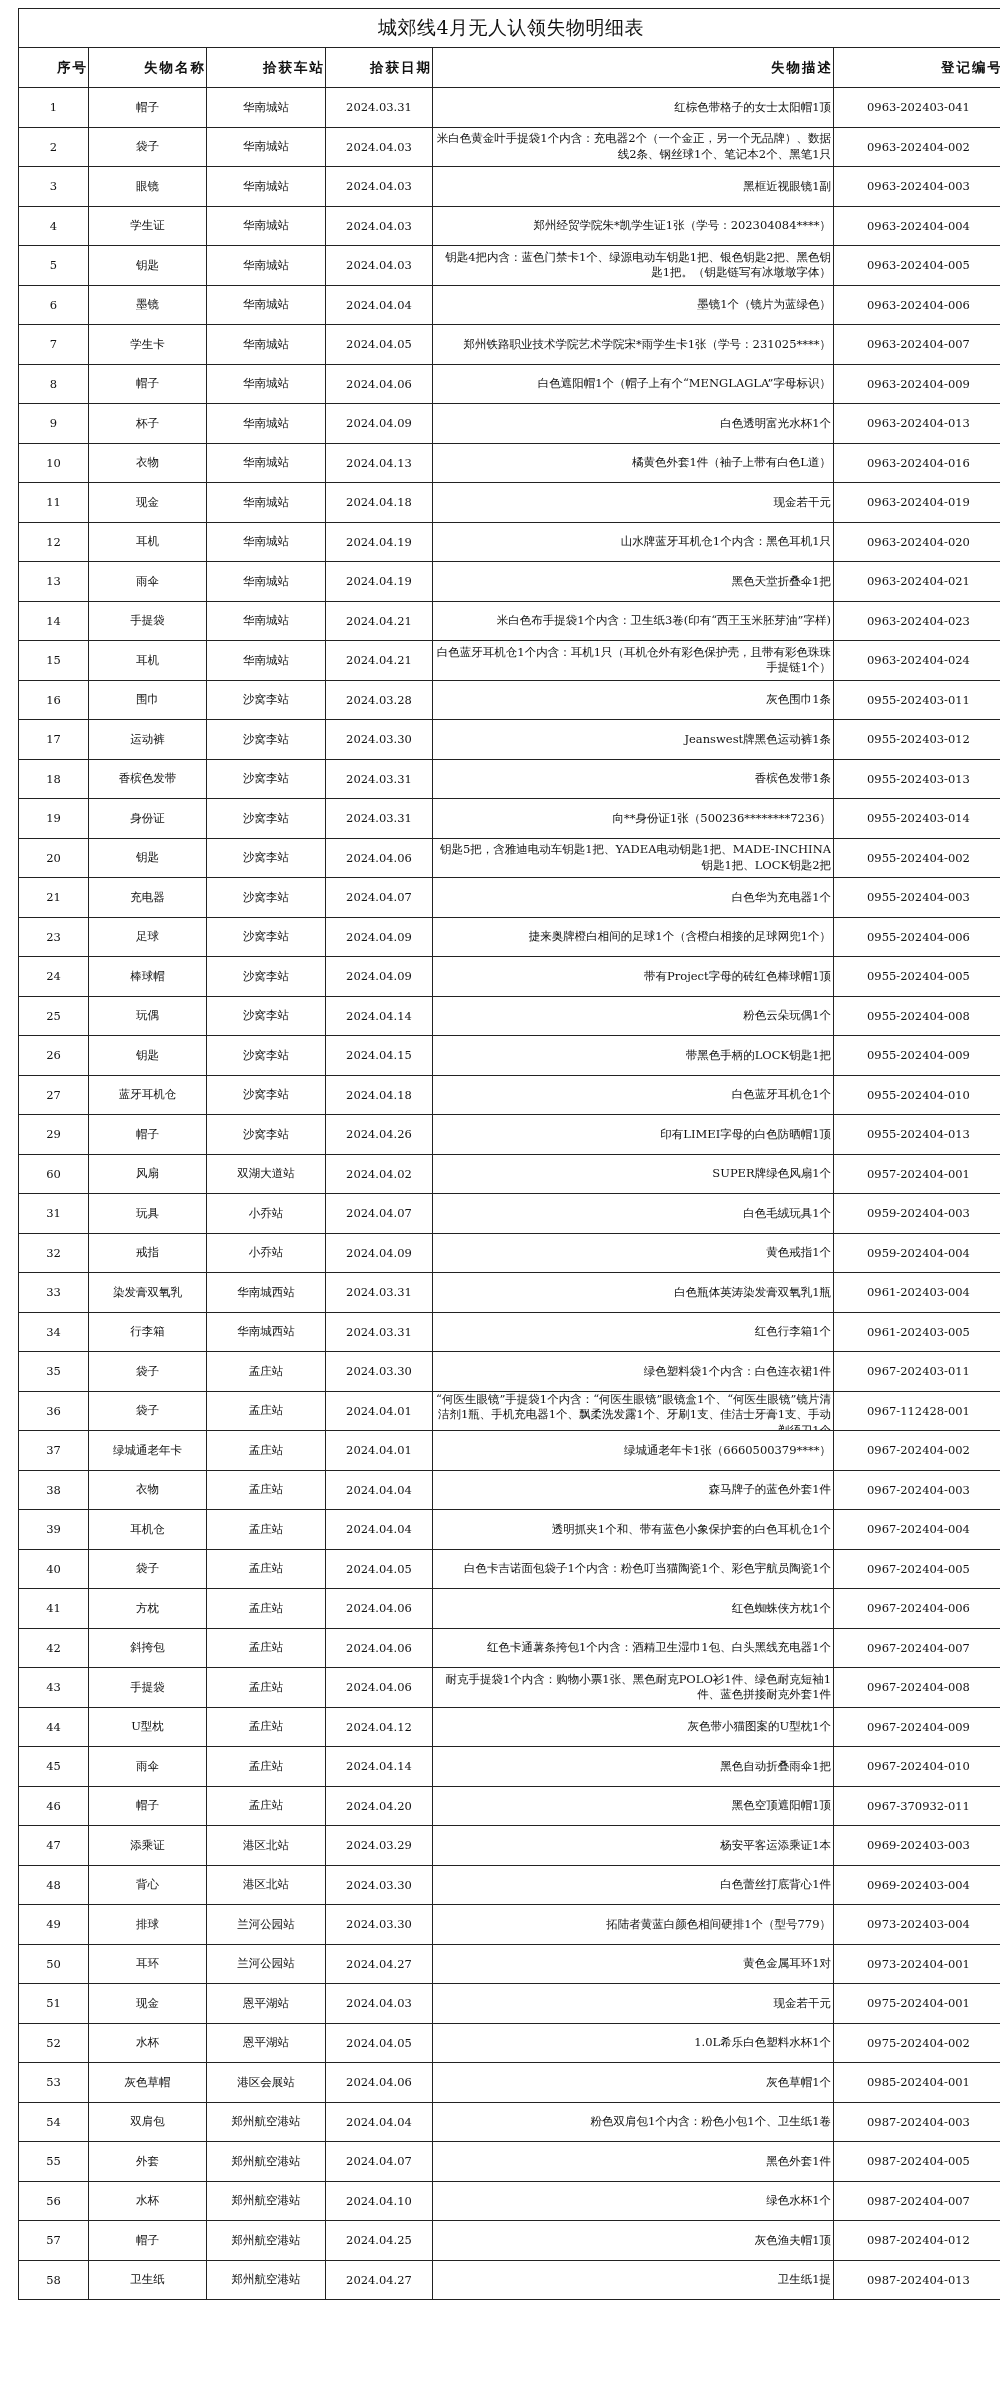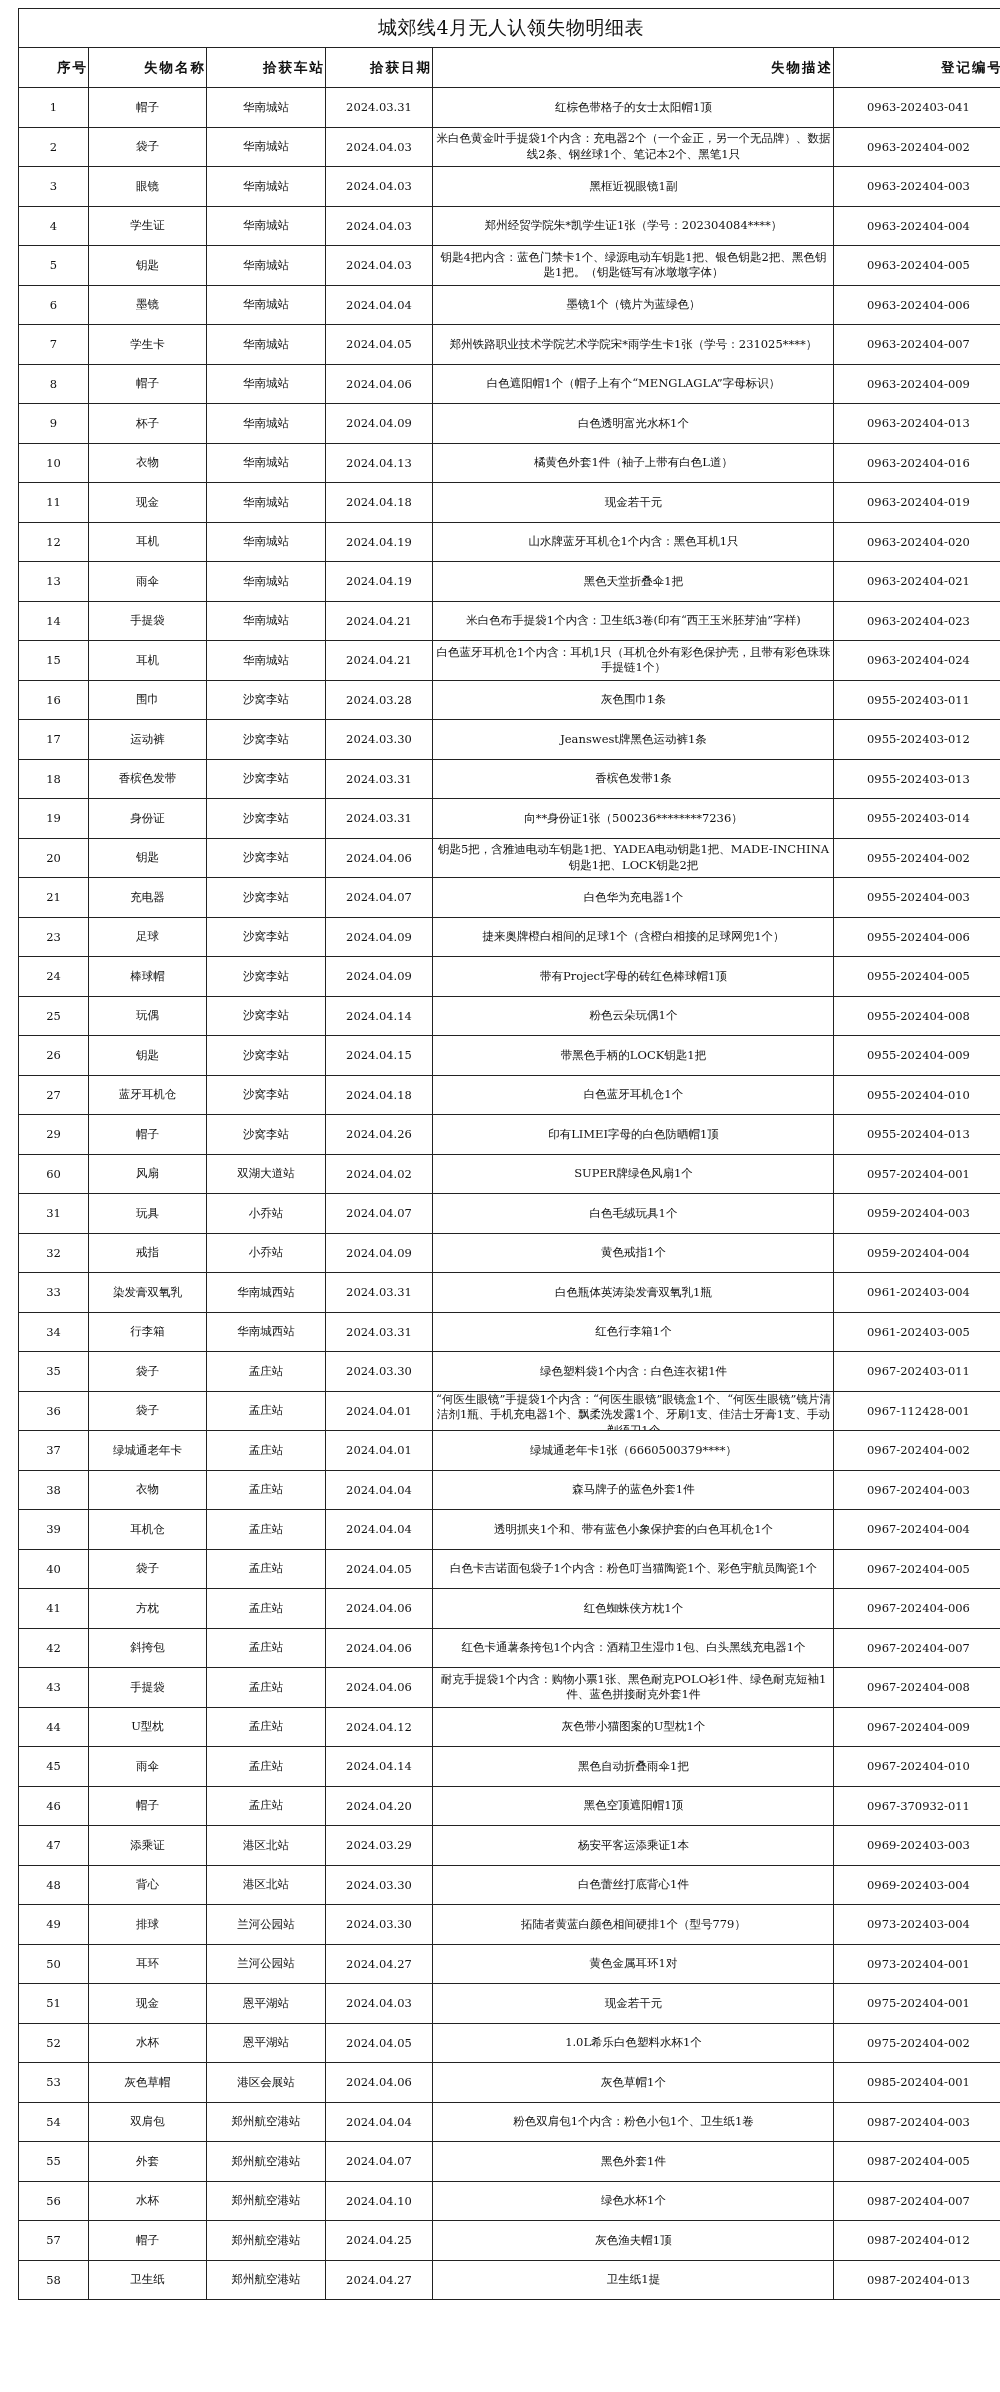--- a/index.html
+++ b/index.html
@@ -6,21 +6,21 @@
   body { width: 1000px; height: 2392px; position: relative; overflow: hidden;
          font-family: "DejaVu Serif", "Liberation Serif", serif; color: #111; }
   .sheet { position: absolute; left: 7px; top: 8px; width: 985px; padding-left: 11px; }
   table { border-collapse: collapse; table-layout: fixed; width: 985px; }
   td, th { border: 1.5px solid #222; padding: 0; overflow: hidden; }
   .title-cell { height: 38px; text-align: center; font-size: 19px; font-weight: normal;
                 letter-spacing: 0.5px; }
   .hdr th { height: 39px; font-size: 13.5px; font-weight: bold; text-align: right;
             letter-spacing: 2px; }
   tr.row td { height: 38.5px; font-size: 11.5px; text-align: center; vertical-align: middle; }
-  tr.row td.desc { text-align: center; padding: 0 2px 0 3px; line-height: 15.5px; }
+  tr.row td.desc { text-align: right; padding: 0 2px 0 3px; line-height: 15.5px; }
   .desc-inner { max-height: 38px; overflow: hidden; display: block; }
   col.c1 { width: 70px; } col.c2 { width: 118px; } col.c3 { width: 119px; }
   col.c4 { width: 107px; } col.c5 { width: 401px; } col.c6 { width: 170px; }
 </style>
 </head>
 <body>
 
 <div class="sheet">
   <table>
     <colgroup>

